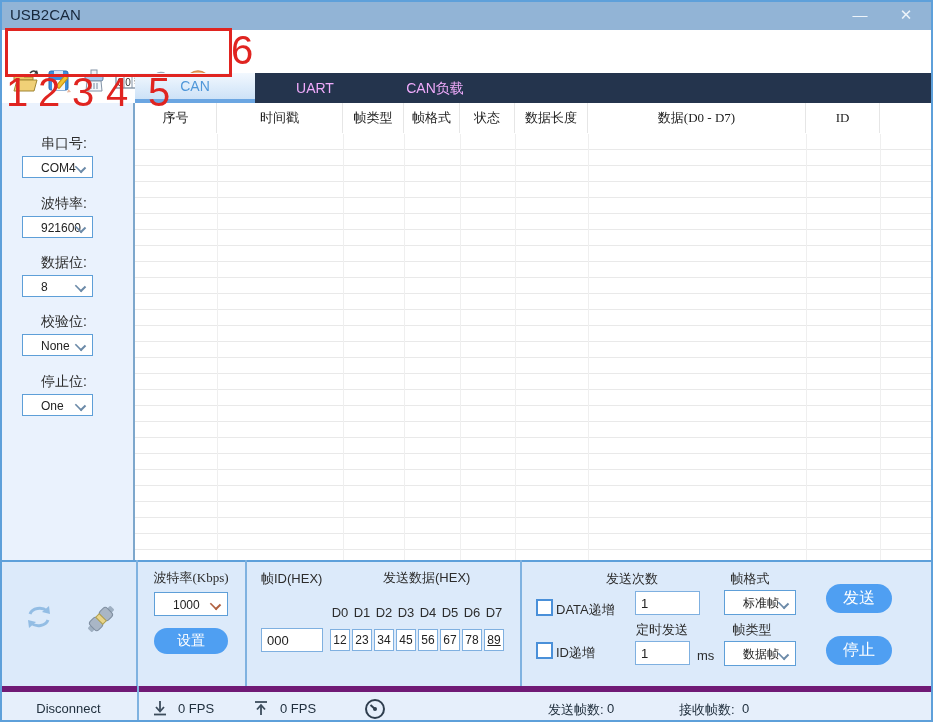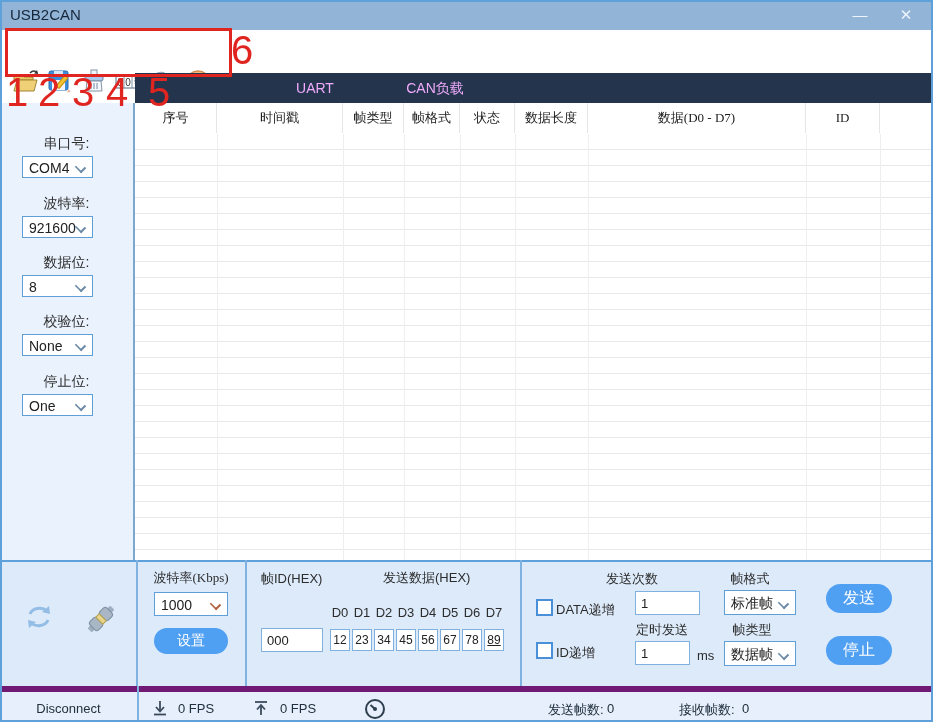--- a/index.html
+++ b/index.html
@@ -37,23 +37,23 @@
   .th{position:absolute;top:0;height:30px;line-height:30px;text-align:center;font-size:13px;
     color:#1c1c1c;font-family:"Liberation Serif",serif;border-right:1px solid #e6e6e6;box-sizing:border-box;}
   .tbody{position:absolute;left:135px;top:134px;width:798px;height:426px;background:#fff;
     background-image:repeating-linear-gradient(to bottom,#ffffff 0px,#ffffff 15px,#e9e9e9 15px,#e9e9e9 16px);}
   .colline{position:absolute;top:134px;height:426px;width:1px;background:#efefef;z-index:2;}
 
   
   .sidebar{position:absolute;left:0;top:103px;width:133px;height:457px;background:#eaf2fd;
     border-right:2px solid #7da7cc;box-sizing:content-box;}
   .sgroup{margin-top:0;}
-  .slabel{display:block;text-align:center;font-size:14px;color:#2c2c2c;}
+  .slabel{display:block;text-align:left;font-size:14px;color:#2c2c2c;padding-left:41px;}
   .dropdown{position:relative;background:#fff;border:1px solid #5e9fd8;height:22px;
-    font-size:14px;color:#222;line-height:22px;padding-left:6px;box-sizing:border-box;text-decoration:underline;}
+    font-size:12px;color:#222;line-height:22px;padding-left:18px;box-sizing:border-box;text-decoration:underline;}
   .dropdown .val{display:inline-block;}
   .chev{position:absolute;right:7px;top:6px;width:7px;height:7px;border-right:2px solid #6b8aa8;
     border-bottom:2px solid #6b8aa8;transform:rotate(45deg) scale(1,.8);}
   .chev.red{border-color:#b06040;}
   .sb-dd{position:absolute;left:22px;width:71px;}
 
   
   .panel{position:absolute;left:0;top:560px;width:933px;height:126px;background:#dceafa;
     border-top:2px solid #5ea0da;box-sizing:border-box;}
   .vdiv{position:absolute;top:560px;height:126px;width:2px;background:#7fb2e0;z-index:3;}
@@ -149,20 +149,23 @@
         <svg width="30" height="30" viewBox="0 0 30 30">
           <ellipse cx="15" cy="13.5" rx="10.5" ry="8.5" fill="#f5bd85" stroke="#d98a4a" stroke-width="1.4"></ellipse>
           <path d="M9 20 l-2.5 6 l7 -3.5 z" fill="#f5bd85" stroke="#d98a4a" stroke-width="1.2"></path>
           <text x="15" y="18" font-size="12" fill="#ffffff" text-anchor="middle" font-style="italic" font-family="Liberation Serif,serif" font-weight="bold">i</text>
         </svg>
       </span>
     </div>
   </div>
 
   <div class="tabbar">
+    <div class="tab active" style="left:0">
+      <span>CAN</span>
+    </div>
     <div class="tab" style="left:120px">
       <span>UART</span>
     </div>
     <div class="tab" style="left:240px">
       <span>CAN负载</span>
     </div>
   </div>
 
   <div class="thead">
     <div class="th" style="left:0;width:82px">序号</div>

